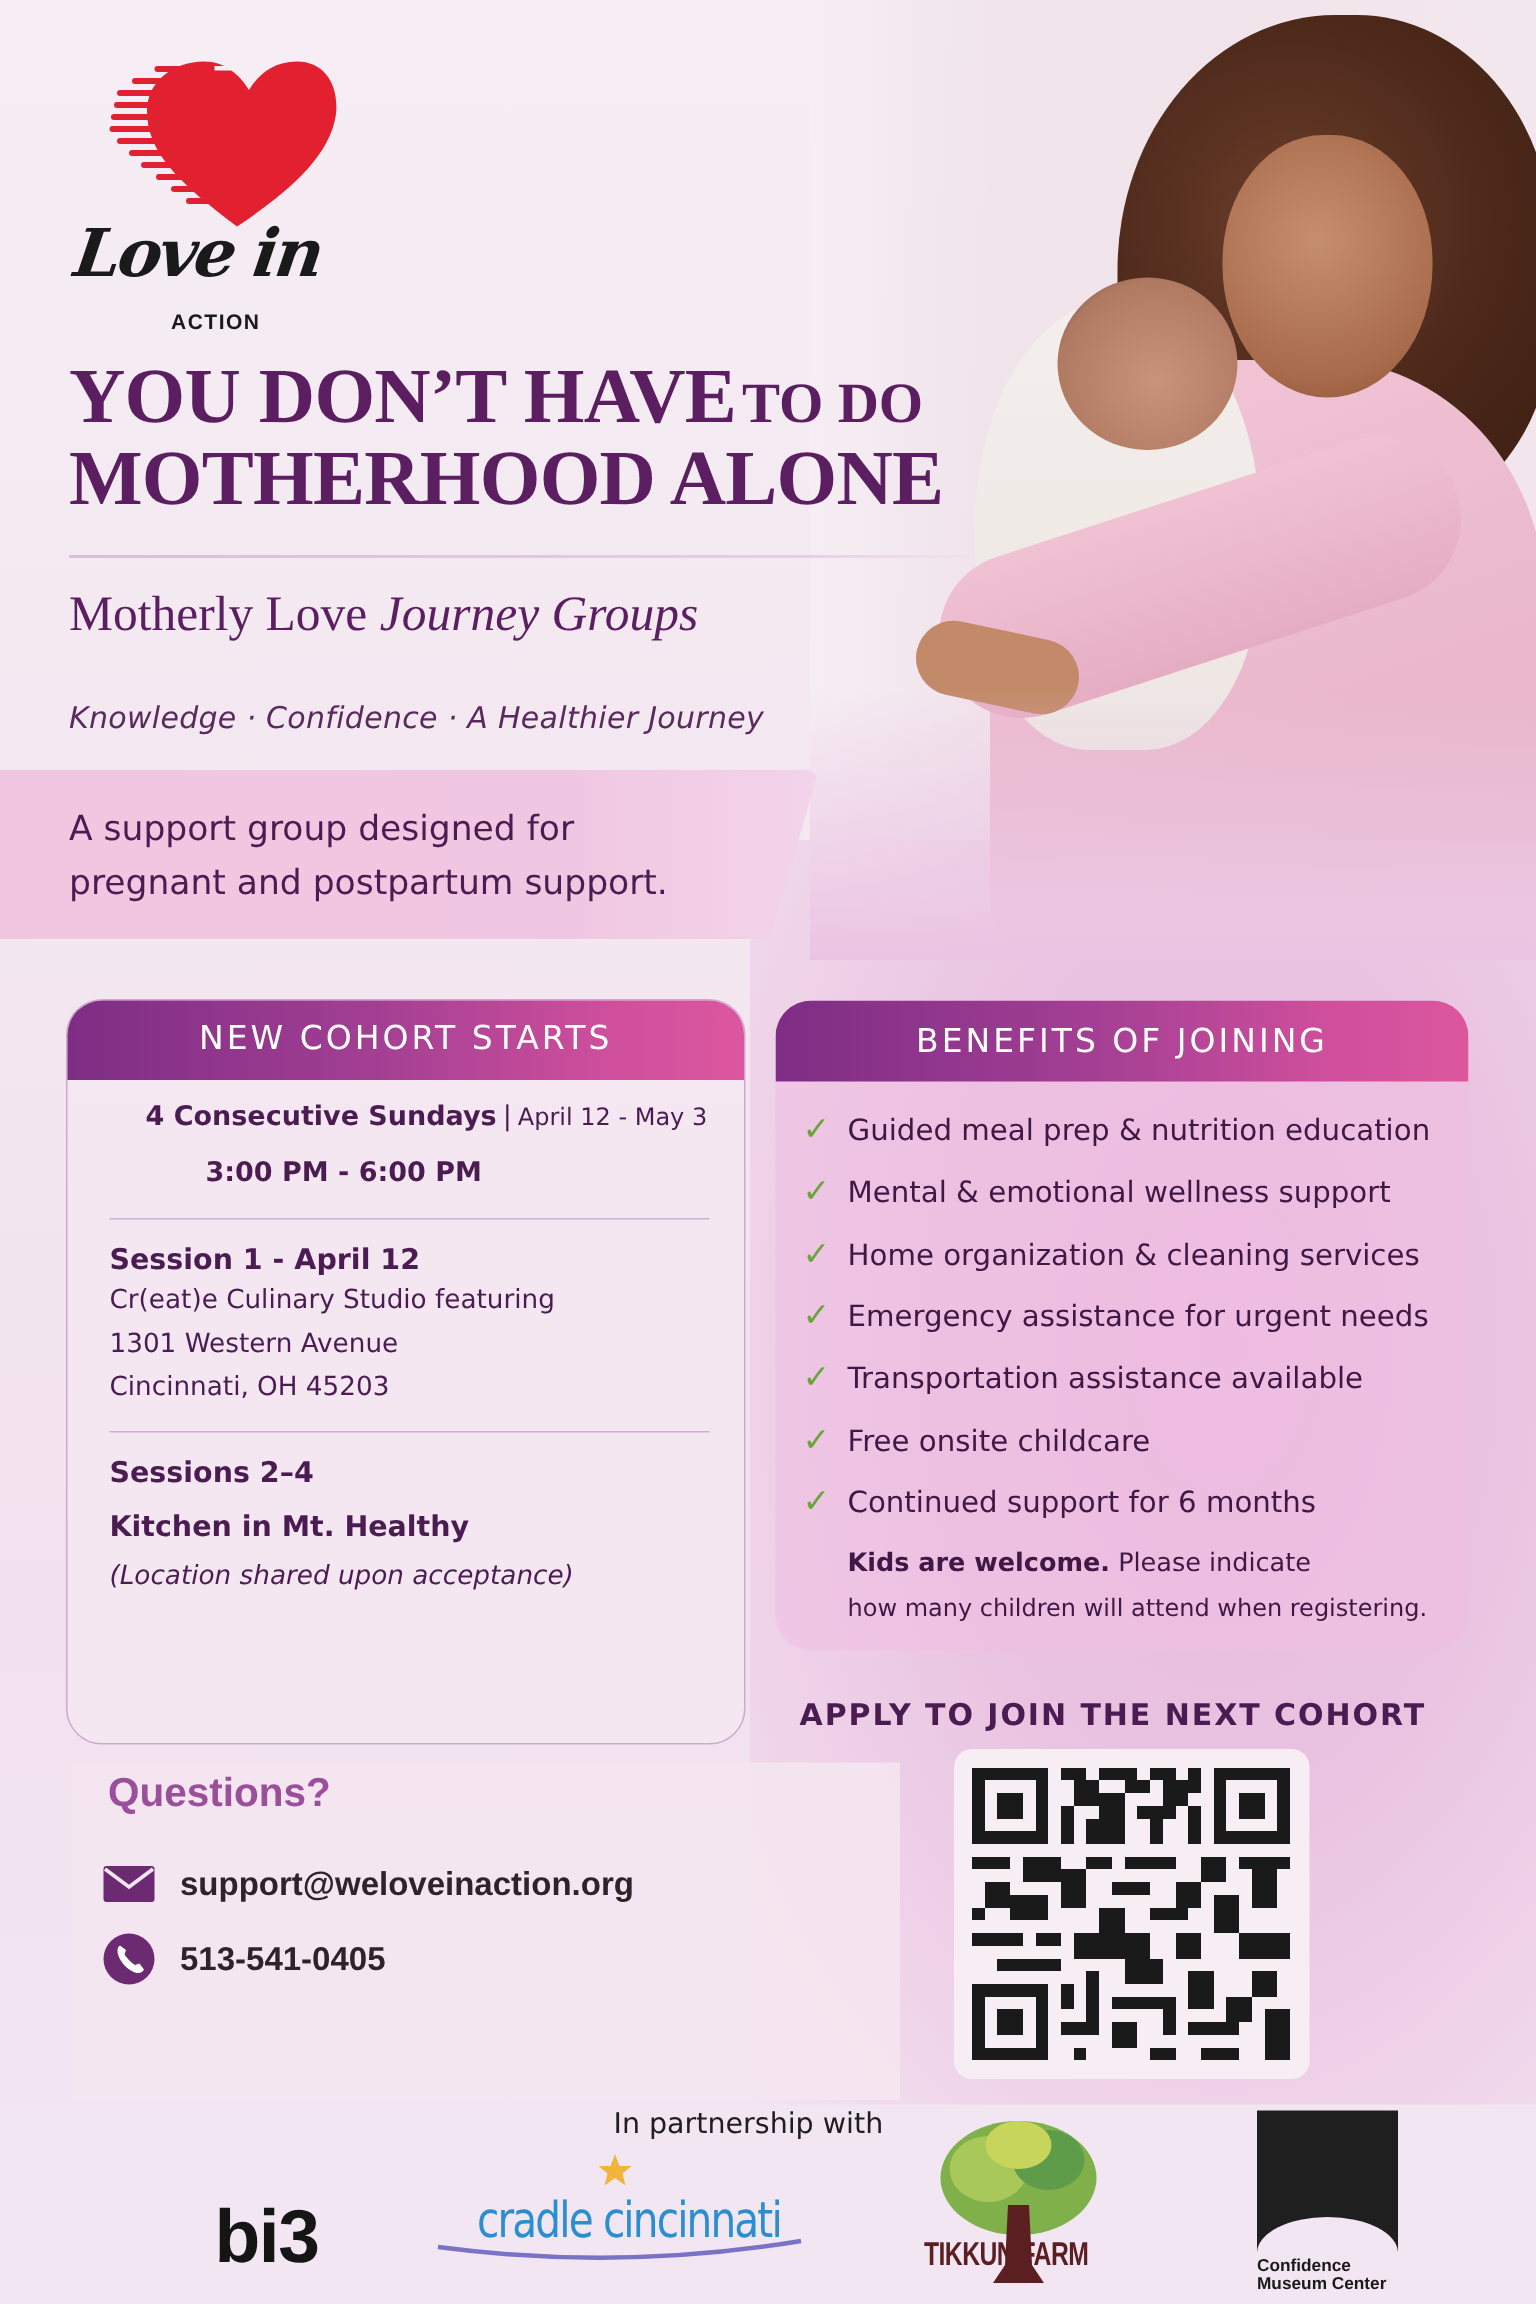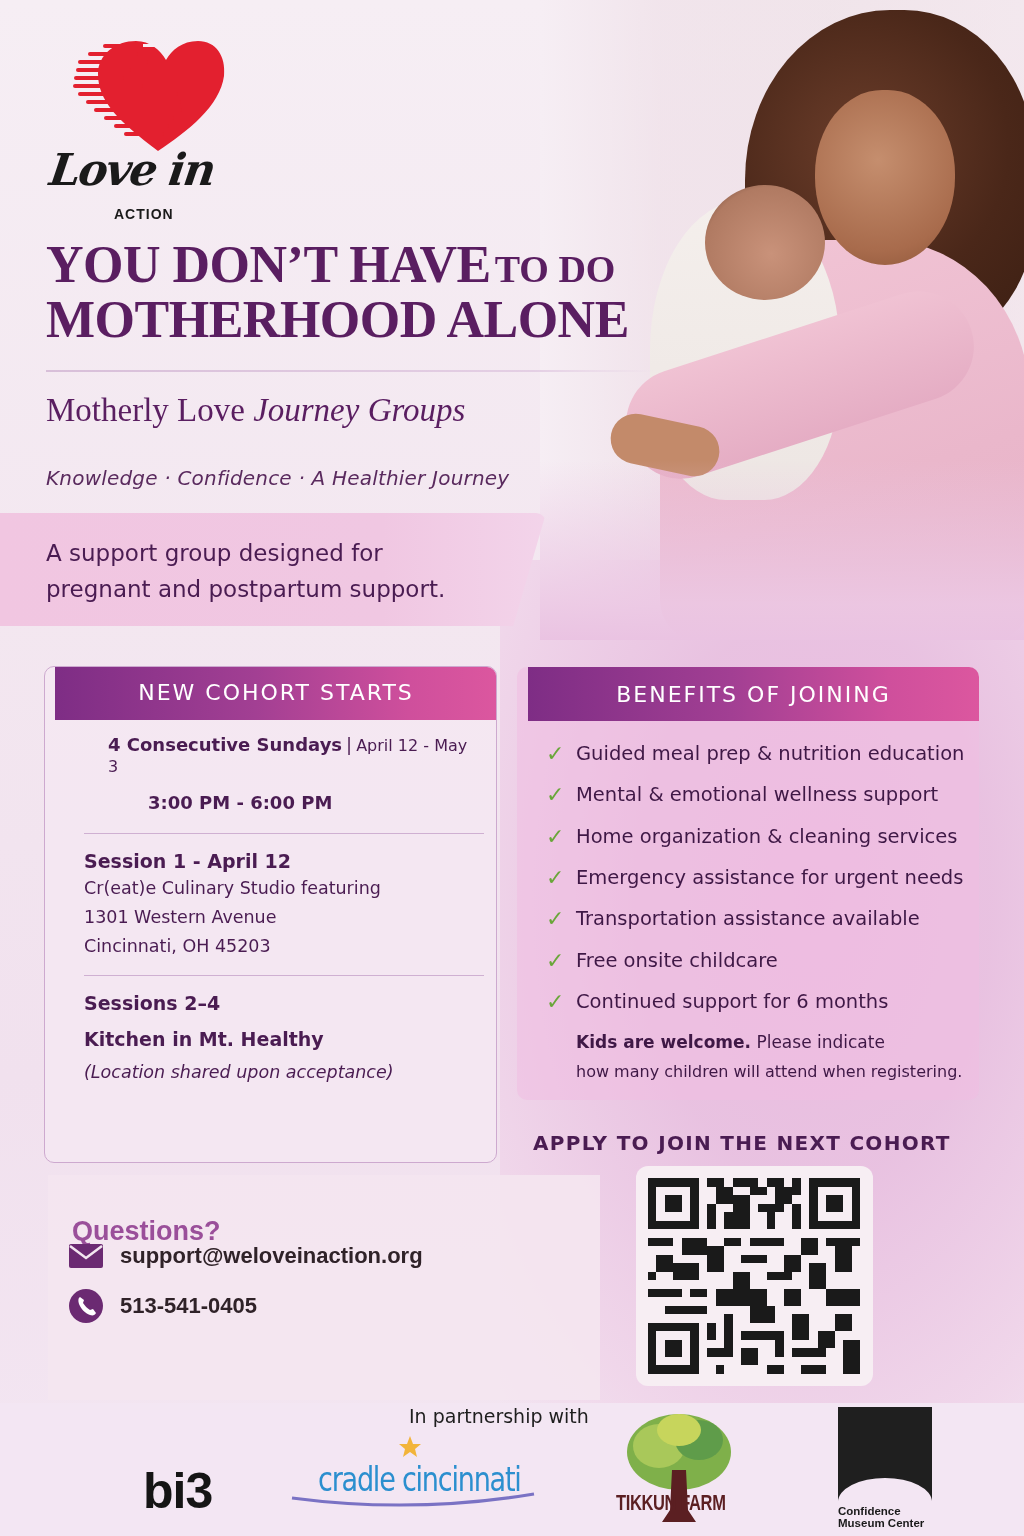--- a/index.html
+++ b/index.html
@@ -112,21 +112,21 @@
     clip-path: polygon(0 0, 100% 0, 94% 100%, 0 100%);
     border-radius: 0 10px 10px 0;
   }
   .banner-text {
     position: absolute; left: 46px; top: 535px;
     font-family: "DejaVu Sans", sans-serif; font-size: 23px; color: #4a1c52; line-height: 36px;
   }
 
   
   .card {
-    position: absolute; border-radius: 10px; overflow: hidden; padding-left: 11px;
+    position: absolute; border-radius: 24px; overflow: hidden;
   }
   .card-header {
     height: 54px; display: flex; align-items: center; justify-content: center;
     background: linear-gradient(90deg, #7e2d85 0%, #a23f93 45%, #cf4f9c 80%, #dc579f 100%);
     color: #ffffff; font-family: "DejaVu Sans", sans-serif; font-size: 22px; letter-spacing: 2px;
   }
   .cohort {
     left: 44px; top: 666px; width: 453px; height: 497px;
     background: rgba(245,232,242,0.85);
     border: 1.5px solid #cda9cf;
@@ -162,21 +162,21 @@
     font-size: 20px; font-weight: bold; color: #4a1c52; letter-spacing: 1.3px;
   }
 
   
   .questions-panel {
     position: absolute; left: 48px; top: 1175px; width: 552px; height: 225px;
     background: rgba(244,230,240,0.9);
   }
   .q-title {
     position: absolute; left: 72px; top: 1180px;
-    font-family: "Liberation Sans", sans-serif; font-size: 27px; font-weight: bold; color: #9a4f9a; margin-top: 36px;
+    font-family: "Liberation Sans", sans-serif; font-size: 27px; font-weight: bold; color: #9a4f9a;
   }
   .contact { position: absolute; left: 68px; display: flex; align-items: center; }
   .contact .ic { width: 36px; height: 36px; display: flex; align-items: center; justify-content: center; margin-right: 16px; }
   .contact .txt { font-family: "Liberation Sans", sans-serif; font-weight: bold; font-size: 22px; color: #2f2228; }
 
   
   .qr-box {
     position: absolute; left: 636px; top: 1166px; width: 237px; height: 220px;
     background: #f7eef3; border-radius: 12px;
   }

